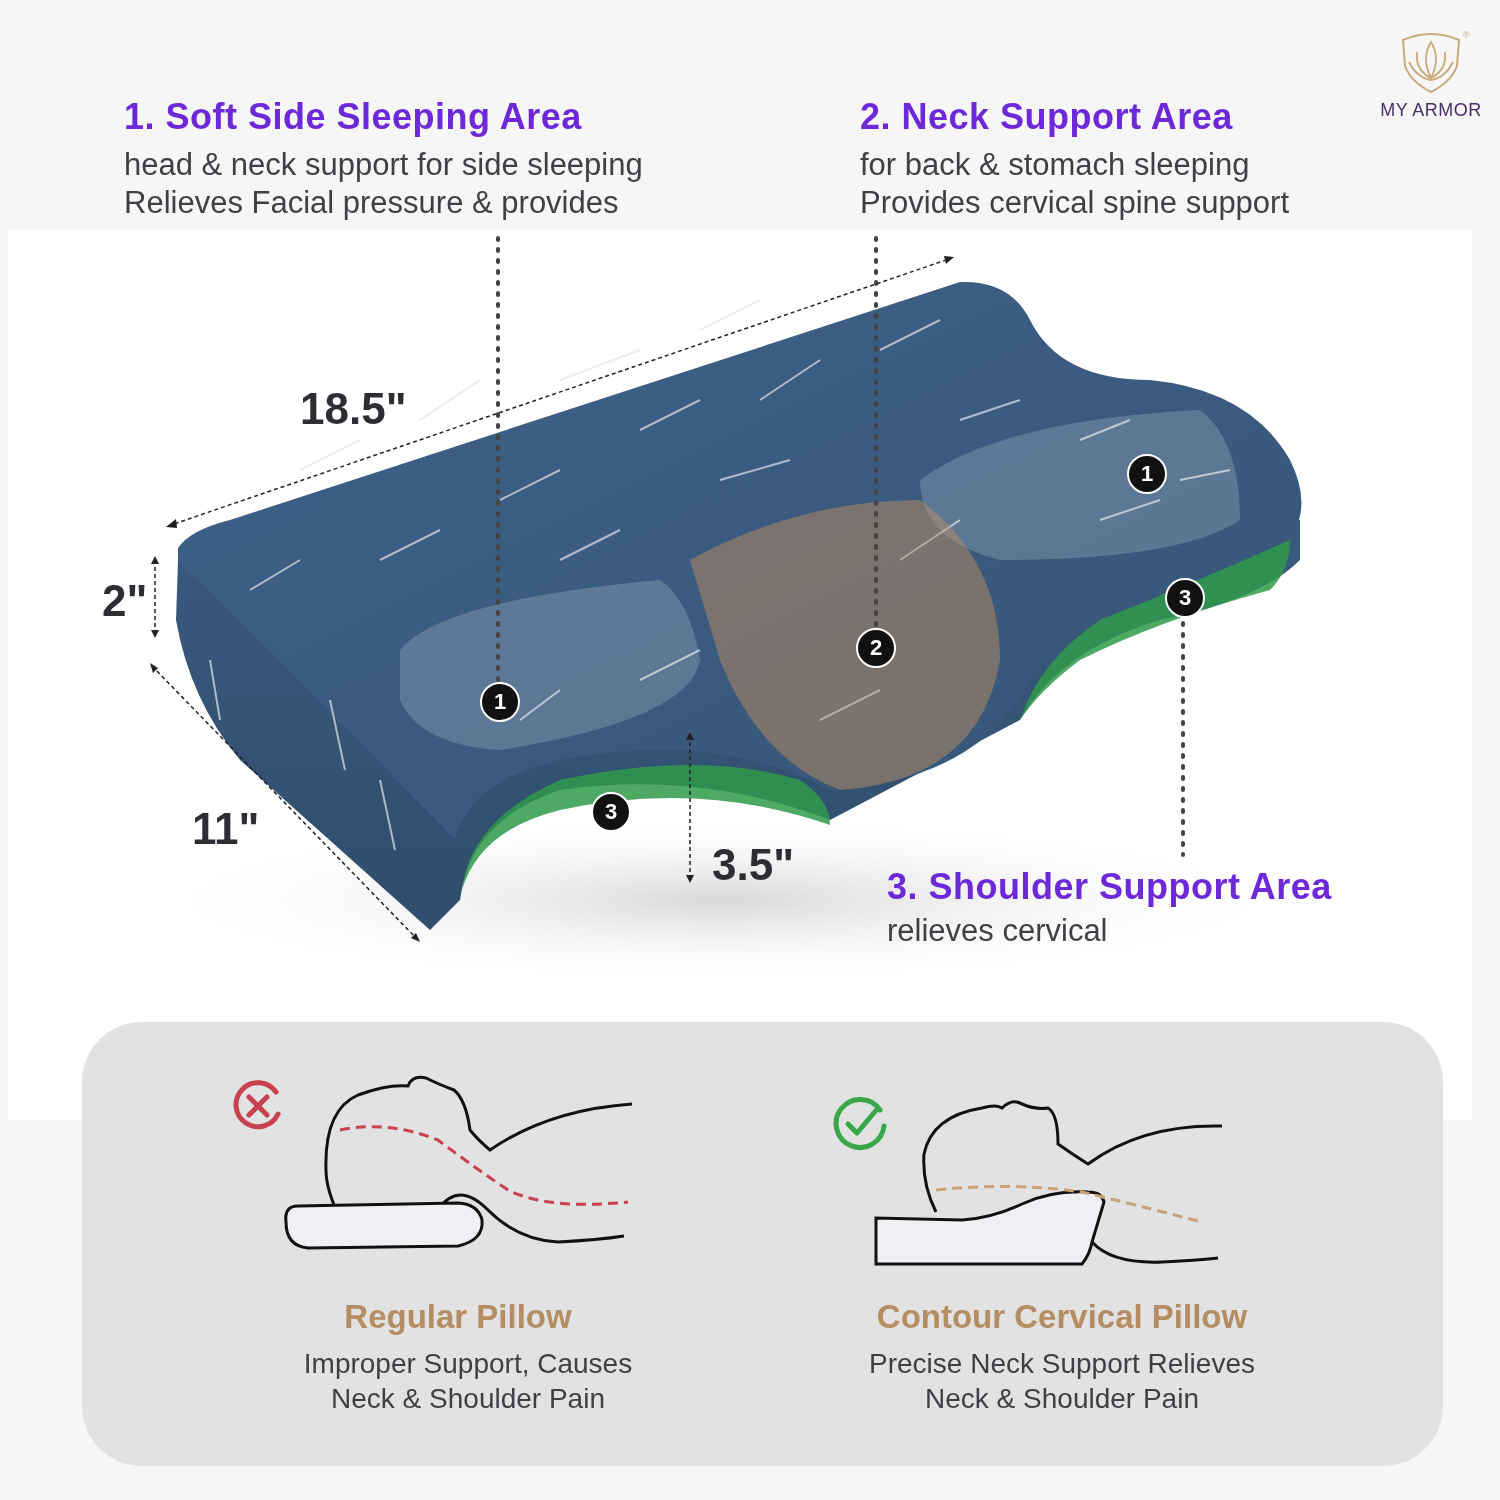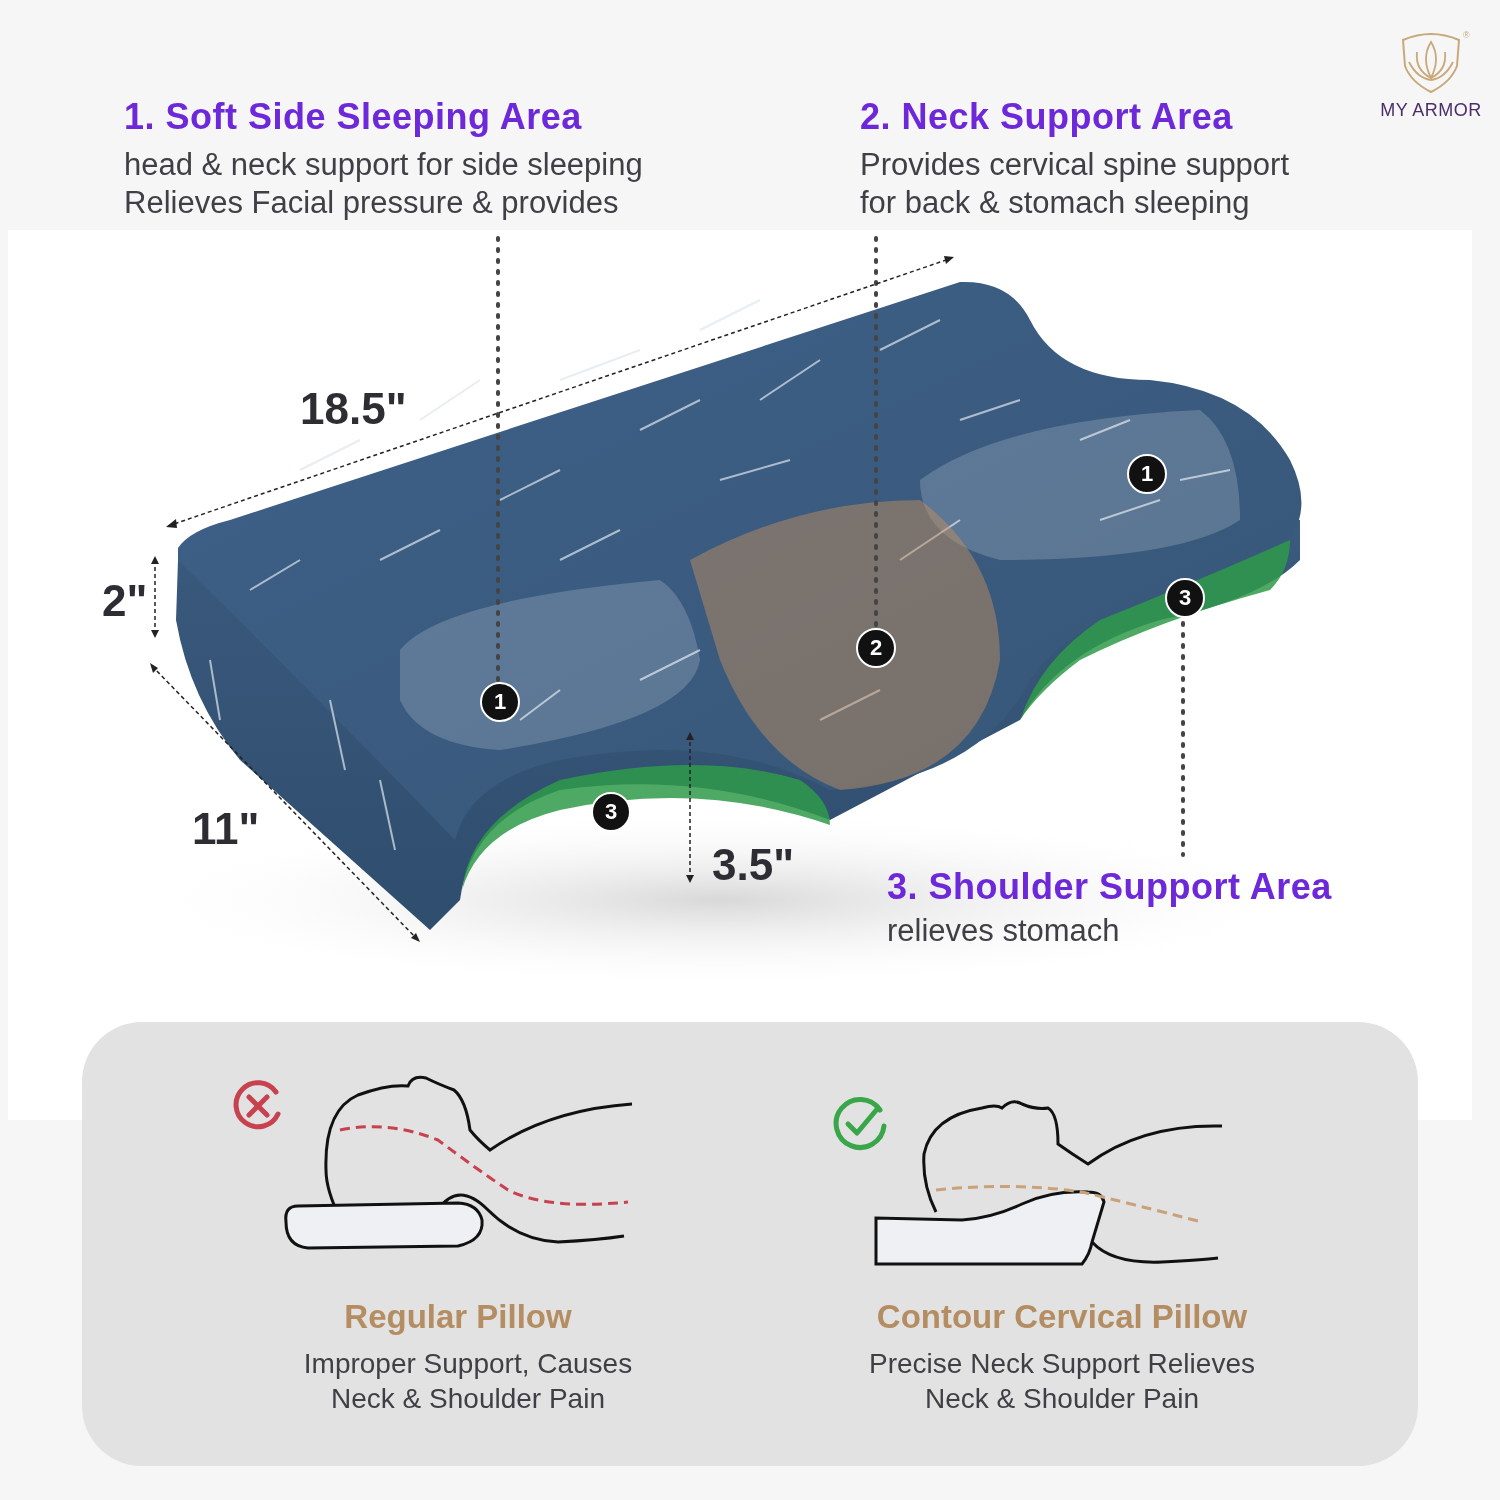--- a/index.html
+++ b/index.html
@@ -13,21 +13,21 @@
     background: #ffffff;
   }
   .title { position: absolute; font-weight: bold; color: #6d28d9; font-size: 36px; letter-spacing: 0.5px; }
   .desc { position: absolute; color: #3f3f45; font-size: 31px; line-height: 38px; }
   .logo { position: absolute; left: 1376px; top: 28px; width: 110px; text-align: center; }
   .logo-text { font-size: 18px; color: #4a2e6a; letter-spacing: 0.5px; display: block; margin-top: 2px; text-align: center; }
   .dim { position: absolute; font-weight: bold; color: #2d2d33; font-size: 44px; }
   .pillow-svg { position: absolute; left: 0; top: 0; }
   .compare-panel {
     position: absolute; left: 82px; top: 1022px; width: 1336px; height: 444px;
-    background: #e2e2e2; border-radius: 60px;
+    background: #e2e2e2; border-radius: 60px; padding-left: 25px;
   }
   .cmp-title { position: absolute; font-weight: bold; color: #b58d62; font-size: 33px; text-align: center; }
   .cmp-desc { position: absolute; color: #3f3f45; font-size: 28px; line-height: 35px; text-align: center; }
   .badge {
     position: absolute; width: 36px; height: 36px; border-radius: 50%;
     background: #111; color: #fff; font-weight: bold; font-size: 22px;
     text-align: center; line-height: 36px; border: 2px solid #fff;
   }
 </style>
 </head>
@@ -47,22 +47,22 @@
 </div>
 
 <div class="title" style="left:124px; top:96px;">1. Soft Side Sleeping Area</div>
 <div class="desc" style="left:124px; top:146px;">
   <div>head &amp; neck support for side sleeping</div>
   <div>Relieves Facial pressure &amp; provides</div>
 </div>
 
 <div class="title" style="left:860px; top:96px;">2. Neck Support Area</div>
 <div class="desc" style="left:860px; top:146px;">
+  <div>for back &amp; stomach sleeping</div>
   <div>Provides cervical spine support</div>
-  <div>for back &amp; stomach sleeping</div>
 </div>
 
 <svg class="pillow-svg" width="1500" height="1020" viewBox="0 0 1500 1020">
   <defs>
     <linearGradient id="topg" x1="0" y1="0" x2="1" y2="1">
       <stop offset="0" stop-color="#3f6189"></stop>
       <stop offset="1" stop-color="#365676"></stop>
     </linearGradient>
     <linearGradient id="sideg" x1="0" y1="0" x2="0" y2="1">
       <stop offset="0" stop-color="#3a5a7e"></stop>
@@ -141,21 +141,21 @@
 <div class="badge" style="left:1127px; top:454px;">1</div>
 <div class="badge" style="left:1165px; top:578px;">3</div>
 
 <div class="dim" style="left:300px; top:384px;">18.5"</div>
 <div class="dim" style="left:102px; top:576px;">2"</div>
 <div class="dim" style="left:192px; top:804px;">11"</div>
 <div class="dim" style="left:712px; top:840px;">3.5"</div>
 
 <div class="title" style="left:887px; top:866px;">3. Shoulder Support Area</div>
 <div class="desc" style="left:887px; top:912px;">
-  <div>relieves stomach</div>
+  <div>relieves cervical</div>
 </div>
 
 <div class="compare-panel">
 
   <svg style="position:absolute; left:150px; top:58px;" width="52" height="52" viewBox="0 0 52 52">
     <path d="M44 12 A22 22 0 1 0 46 34" fill="none" stroke="#c8414f" stroke-width="5" stroke-linecap="round"></path>
     <line x1="17" y1="17" x2="35" y2="35" stroke="#c8414f" stroke-width="5" stroke-linecap="round"></line>
     <line x1="35" y1="17" x2="17" y2="35" stroke="#c8414f" stroke-width="5" stroke-linecap="round"></line>
   </svg>
   <svg style="position:absolute; left:196px; top:48px;" width="360" height="180" viewBox="0 0 360 180">

